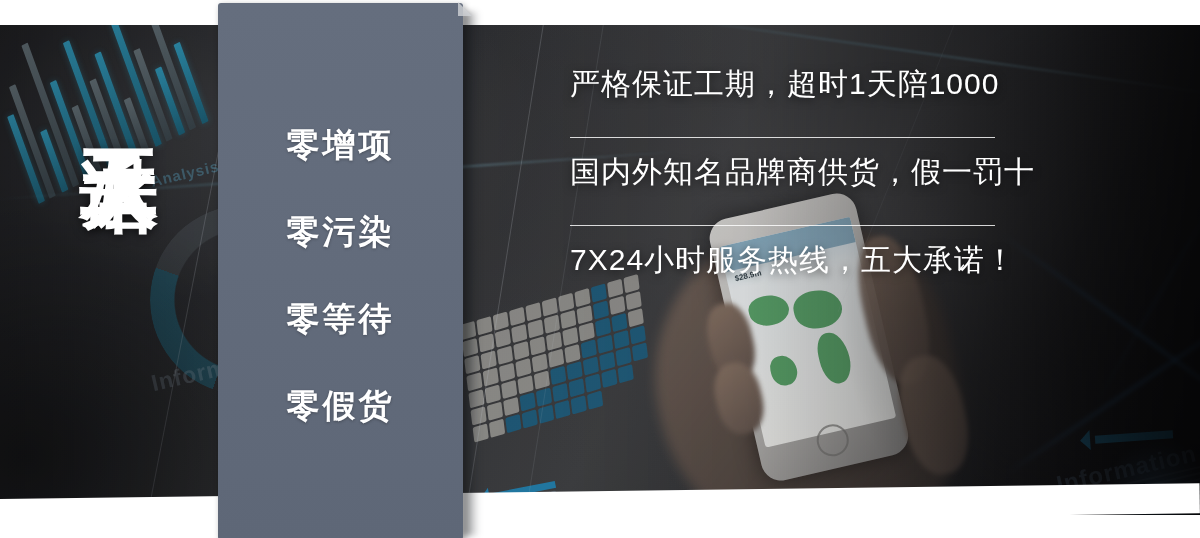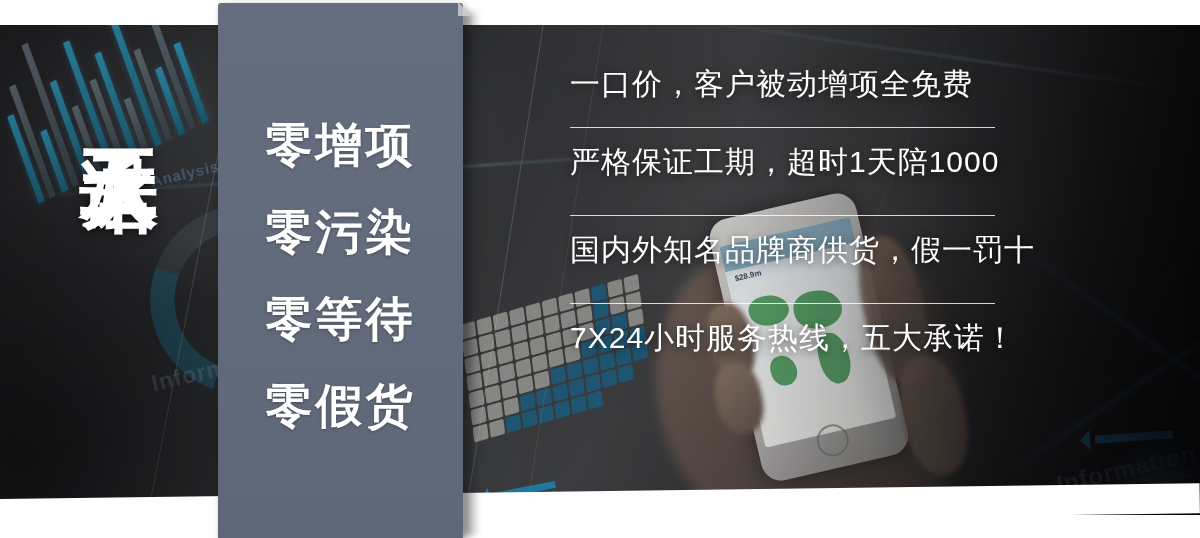--- a/index.html
+++ b/index.html
@@ -240,21 +240,21 @@
     background:linear-gradient(180deg,#656e7e 0%,#626b7b 50%,#5e6777 100%);
     border-radius:3px;
     box-shadow:2px 2px 6px rgba(0,0,0,.35);
     display:flex;flex-direction:column;
     align-items:center;justify-content:center;
     gap:0;
     padding-top:6px;
   }
   .panel-item{
     color:#ffffff;
-    font-size:47px;
+    font-size:33px;
     font-weight:700;
     letter-spacing:3px;
     line-height:1;
     height:87px;
     display:flex;align-items:center;justify-content:center;
     text-shadow:0 1px 3px rgba(0,0,0,.28);
     font-family:"Liberation Sans","DejaVu Sans",sans-serif;
   }
 
   
@@ -440,24 +440,20 @@
   <div class="panel-shadow"></div>
   <div class="panel">
     <div class="panel-item">零增项</div>
     <div class="panel-item">零污染</div>
     <div class="panel-item">零等待</div>
     <div class="panel-item">零假货</div>
   </div>
   <div class="panel-fold"></div>
 
   <div class="promises">
-    <div class="promise-row first">
-      <div class="promise-text">一口价，客户被动增项全免费</div>
-      <div class="promise-divider"></div>
-    </div>
     <div class="promise-row">
       <div class="promise-text">严格保证工期，超时1天陪1000</div>
       <div class="promise-divider"></div>
     </div>
     <div class="promise-row">
       <div class="promise-text">国内外知名品牌商供货，假一罚十</div>
       <div class="promise-divider"></div>
     </div>
     <div class="promise-row last">
       <div class="promise-text">7X24小时服务热线，五大承诺！</div>

